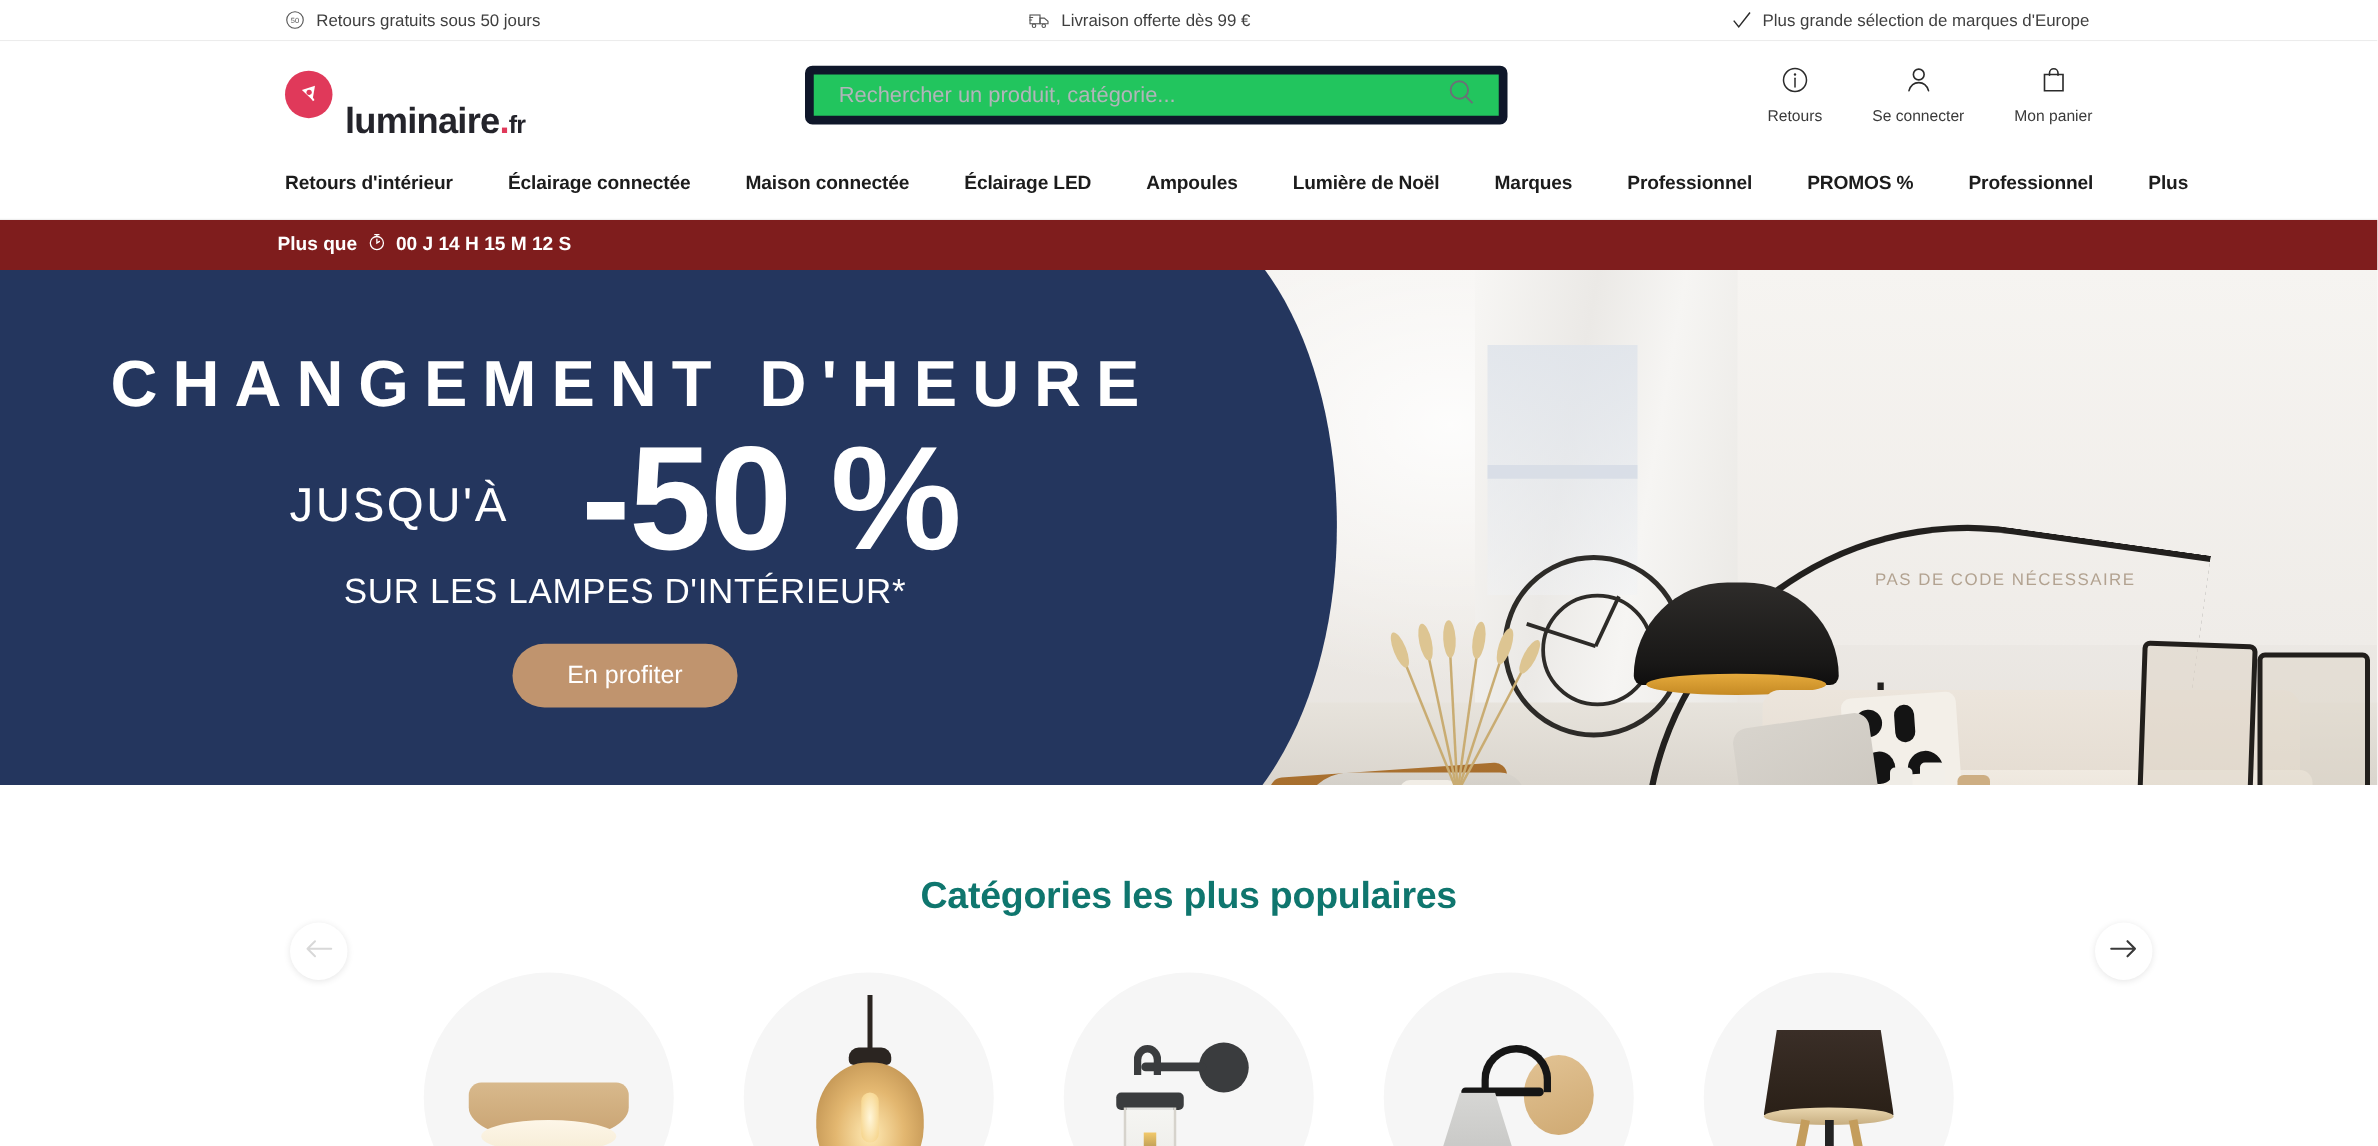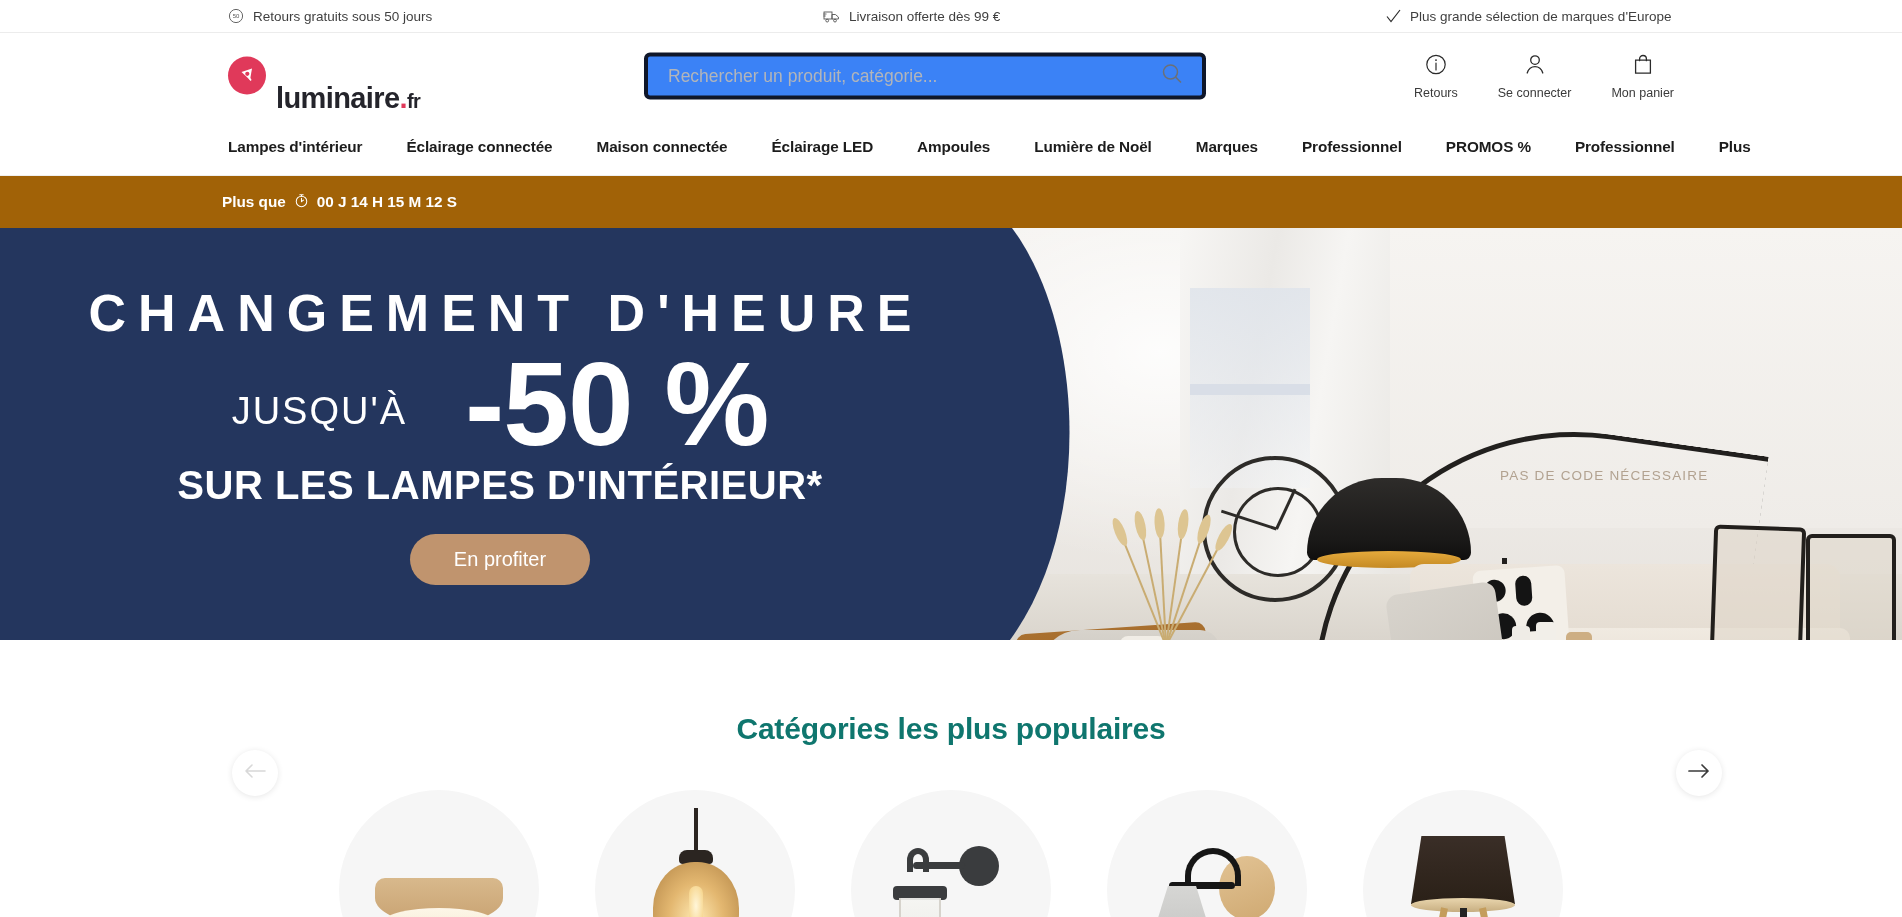--- a/index.html
+++ b/index.html
@@ -73,23 +73,23 @@
   .searchwrap {
     position: absolute;
     left: 644px;
     top: 50%;
     transform: translateY(-50%);
     width: 562px;
     height: 47px;
   }
   .searchbox {
     width: 100%; height: 100%;
-    border: 4px solid #0f172a;
+    border: 7px solid #0f172a;
     border-radius: 6px;
-    background: #3b82f6;
+    background: #22c55e;
     display: flex;
     align-items: center;
     padding: 0 18px 0 20px;
   }
   .searchbox input {
     flex: 1;
     border: none;
     outline: none;
     font-size: 17.5px;
     font-family: "Liberation Sans", sans-serif;
@@ -136,22 +136,22 @@
     color: #1c1c1c;
     white-space: nowrap;
     cursor: pointer;
     padding: 0 22px;
     letter-spacing: -0.1px;
   }
   .navitem:first-child { padding-left: 0; }
 
   
   .promo {
-    height: 52px;
-    background: #a16207;
+    height: 40px;
+    background: #7f1d1d;
     color: #ffffff;
     display: flex;
     align-items: center;
     position: relative;
     font-size: 15.3px;
   }
   .promo-left {
     position: absolute;
     left: 222px;
     display: flex;
@@ -353,22 +353,22 @@
     padding-bottom: 24px;
   }
   .hero-pct {
     font-size: 118px;
     font-weight: 800;
     line-height: 0.88;
     letter-spacing: -1px;
     margin-left: 42px;
   }
   .hero-sub {
-    font-size: 40px;
-    font-weight: 700;
+    font-size: 28px;
+    font-weight: 400;
     letter-spacing: 0.5px;
     margin-bottom: 26px;
     white-space: nowrap;
   }
   .hero-btn {
     background: #c0946e;
     color: #ffffff;
     border: none;
     border-radius: 28px;
     font-size: 20px;
@@ -550,21 +550,21 @@
           <path d="M4.6 7.6h14.8v13H4.6z"></path>
           <path d="M8.6 8.2V6.4a3.4 3.4 0 0 1 6.8 0v1.8" stroke-linecap="round"></path>
         </svg>
       </span>
       <span class="ha-label">Mon panier</span>
     </div>
   </div>
 </div>
 
 <div class="mainnav">
-  <div class="navitem">Lampes d'intérieur</div>
+  <div class="navitem">Retours d'intérieur</div>
   <div class="navitem">Éclairage connectée</div>
   <div class="navitem">Maison connectée</div>
   <div class="navitem">Éclairage LED</div>
   <div class="navitem">Ampoules</div>
   <div class="navitem">Lumière de Noël</div>
   <div class="navitem">Marques</div>
   <div class="navitem">Professionnel</div>
   <div class="navitem">PROMOS %</div>
   <div class="navitem">Professionnel</div>
   <div class="navitem">Plus</div>

